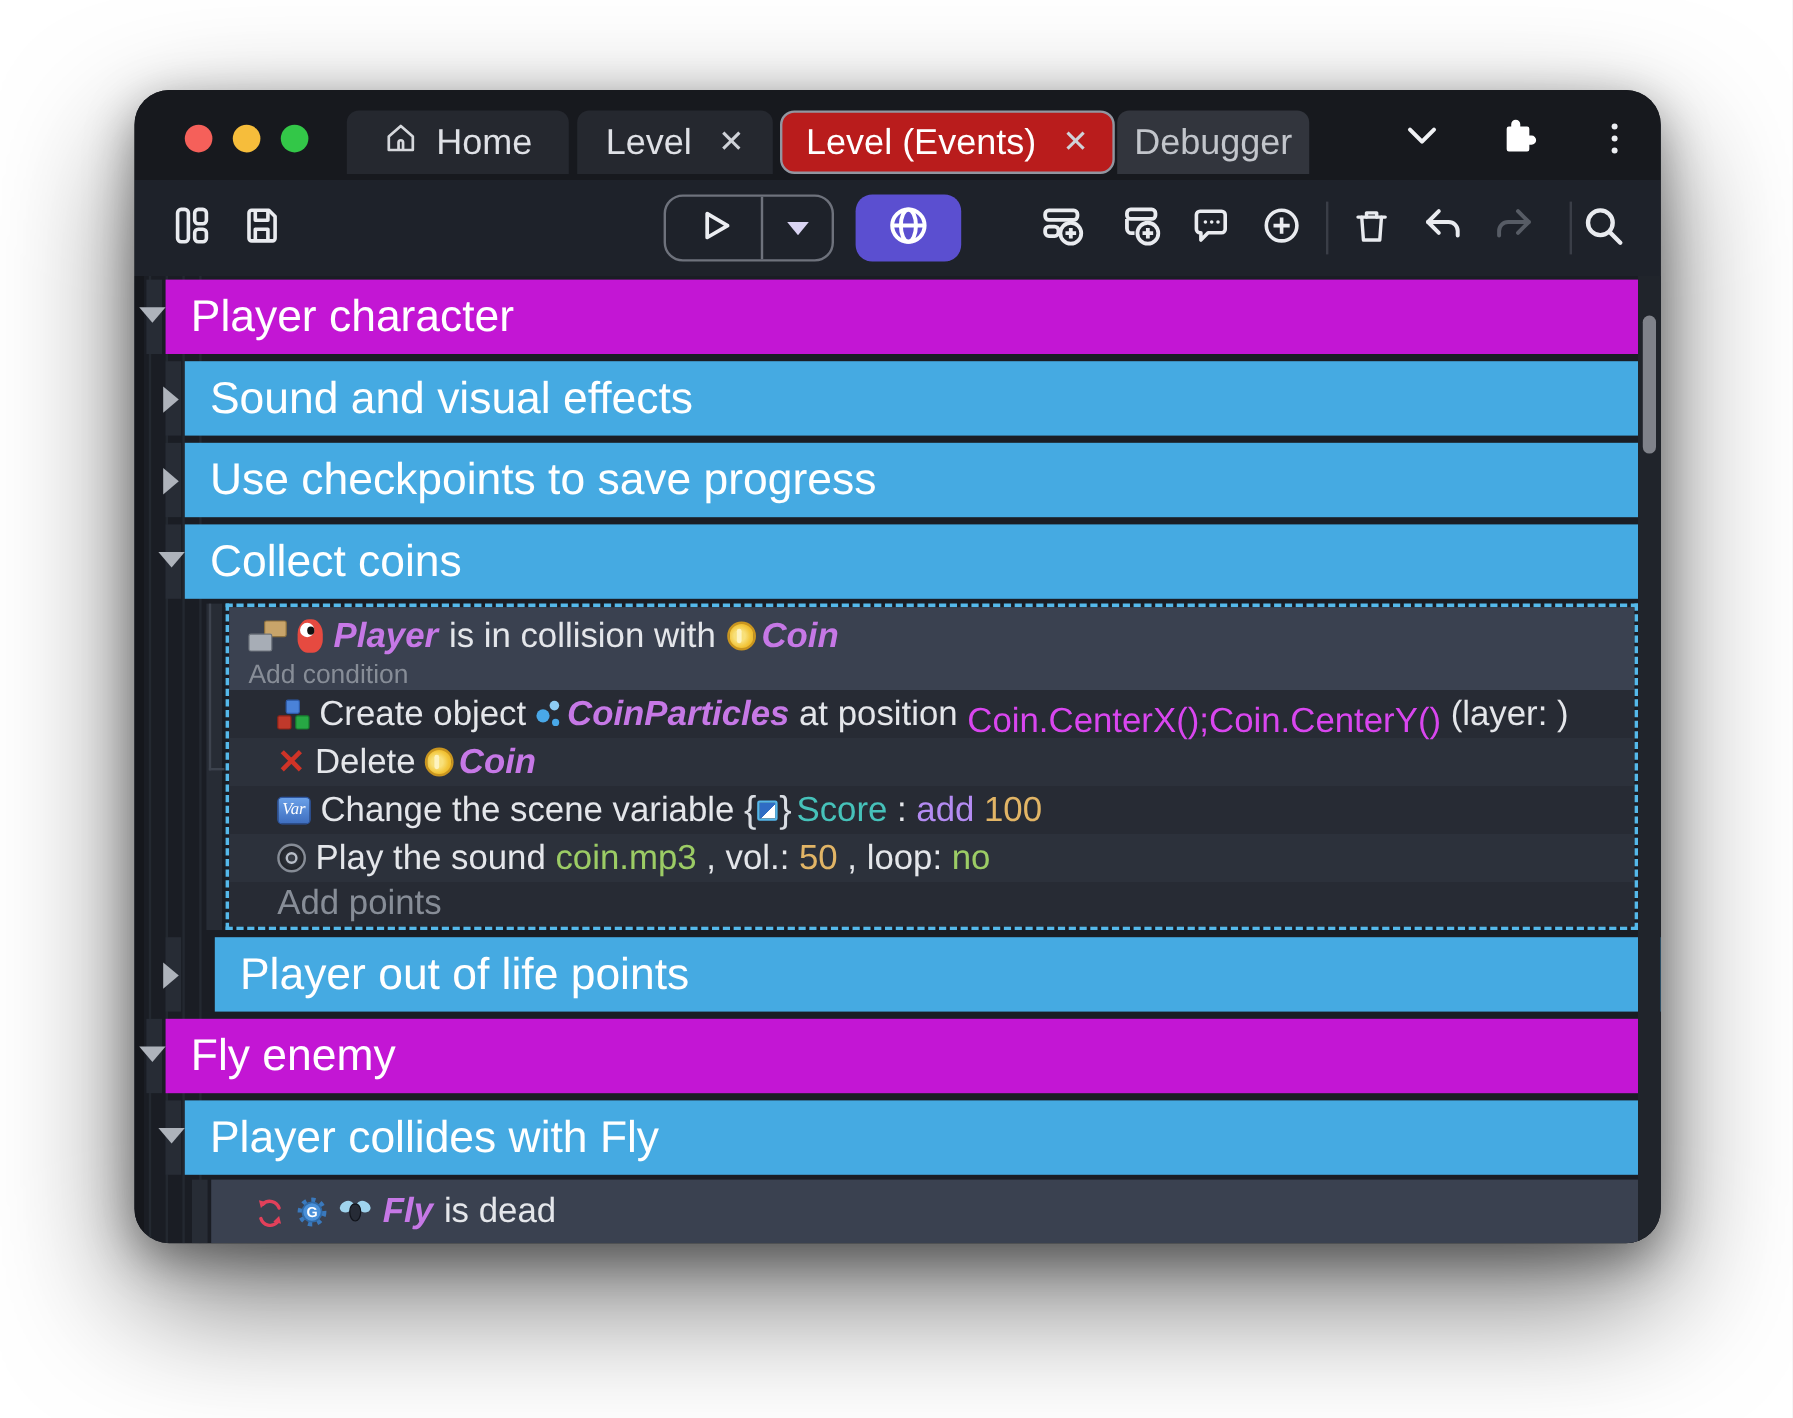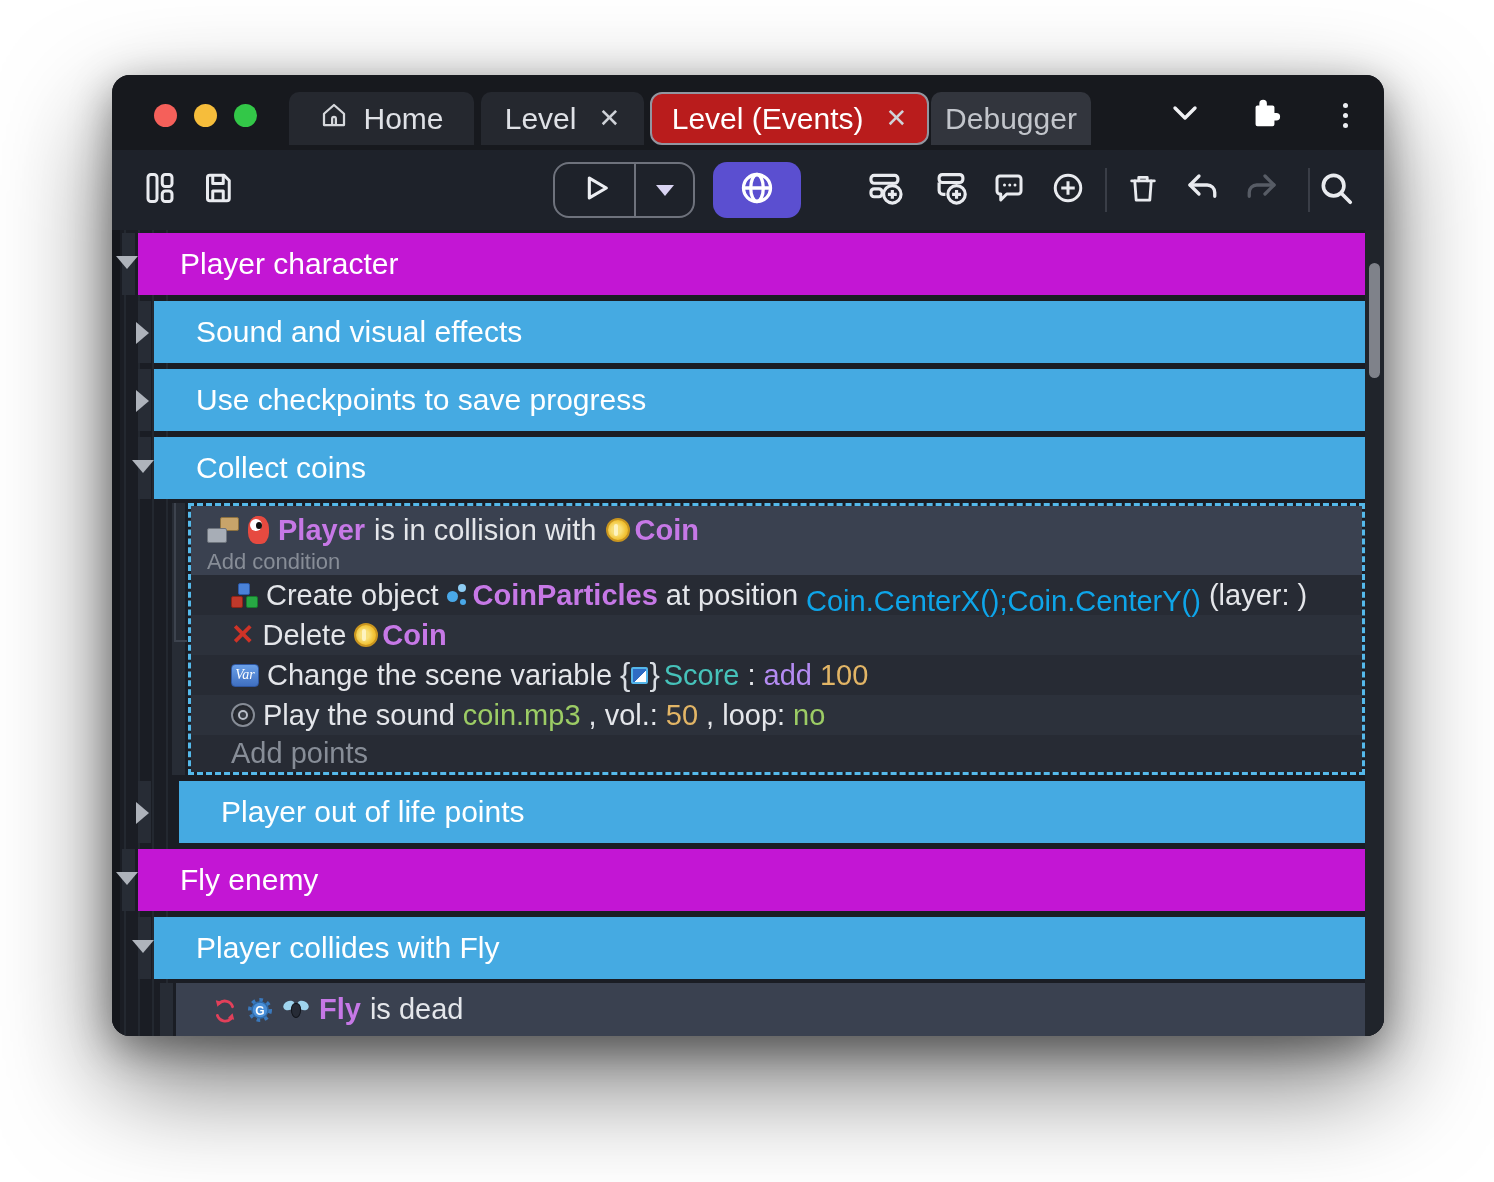--- a/index.html
+++ b/index.html
@@ -1,19 +1,19 @@
 <!DOCTYPE html>
 <html><head>
 <meta charset="utf-8">
 <style>
   * { box-sizing: border-box; margin: 0; padding: 0; }
   html,body { width:1494px; height:1182px; background:#ffffff; font-family:"Liberation Sans", sans-serif; }
   .window {
     position:absolute; left:112px; top:75px; width:1272px; height:961px;
-    background:#1a1d24; border-radius:18px; overflow:hidden;
+    background:#1a1d24; border-radius:29px; overflow:hidden;
     box-shadow:0 45px 110px rgba(0,0,0,0.55), 0 12px 40px rgba(0,0,0,0.38);
   }
   
   .titlebar { position:absolute; left:0; top:0; width:100%; height:75px; background:#17191e; }
   .tl { position:absolute; top:29px; width:23px; height:23px; border-radius:50%; }
   .tl.red { left:42px; background:#f5605a; }
   .tl.yel { left:82px; background:#f6bd3b; }
   .tl.grn { left:122px; background:#33c748; }
   .tab { position:absolute; top:17px; height:53px; display:flex; align-items:center; justify-content:center;
          gap:14px; color:#dfe1e6; font-size:30px; border-radius:10px 10px 0 0; }
@@ -34,41 +34,41 @@
   .playbtn .pleft { width:81px; display:flex; align-items:center; justify-content:center; border-right:2px solid #6e727c; }
   .playbtn .pright { flex:1; display:flex; align-items:center; justify-content:center; }
   .caret-dn-sm { width:0; height:0; border-left:9px solid transparent; border-right:9px solid transparent; border-top:11px solid #d9d4f2; }
   .globebtn { position:absolute; left:601px; top:12px; width:88px; height:56px; background:#5b4fd0; border-radius:14px;
               display:flex; align-items:center; justify-content:center; }
   
   .sheet { position:absolute; left:0; top:155px; width:100%; height:806px; background:#1a1d24; overflow:hidden; }
   .edge { position:absolute; left:0; top:0; bottom:0; width:8px; background:#15171c; }
   .guide { position:absolute; top:0; bottom:0; width:2px; background:#232830; }
   .handle { position:absolute; width:13px; background:#272c35; }
-  .gbar { position:absolute; display:flex; align-items:center; padding-left:42px; height:62px;
-          color:#ffffff; font-size:30px; }
+  .gbar { position:absolute; display:flex; align-items:center; padding-left:21px; height:62px;
+          color:#ffffff; font-size:37px; }
   .gbar.magenta { background:#c316d4; }
   .gbar.blue { background:#45aae2; }
   .caret { position:absolute; width:0; height:0; }
   .caret.open { border-left:11px solid transparent; border-right:11px solid transparent; border-top:13px solid #aeb3bb; }
   .caret.closed { border-top:11px solid transparent; border-bottom:11px solid transparent; border-left:13px solid #aeb3bb; }
   .connector { position:absolute; border-left:2px solid #3d434e; border-bottom:2px solid #3d434e; }
   
   .event { position:absolute; left:76px; top:273px; width:1177px; height:272px; border:3px dashed #55b9ea; }
   .cond { background:#3a4150; height:69px; }
   .cond-line { display:flex; align-items:center; gap:9px; padding:6px 0 0 16px; height:42px;
                font-size:29px; color:#e4e6ea; }
   .addline { font-size:22px; color:#878d97; padding-left:16px; height:27px; display:flex; align-items:center; }
   .acts { height:197px; }
   .arow { height:40px; display:flex; align-items:center; gap:8px; padding-left:40px; font-size:29px; color:#e4e6ea; }
   .arow.dark { background:#272b34; } .arow.lite { background:#2c313b; }
   .addaction { height:37px; background:#272b34; display:flex; align-items:center; padding-left:40px;
                font-size:29px; color:#878d97; }
-  .seg-object { color:#c678e6; font-weight:700; }
-  .seg-expr { color:#0ea5e9;margin-top:12px; }
+  .seg-object { color:#c678e6; font-weight:700;font-style:italic; }
+  .seg-expr { color:#d946ef;margin-top:12px; }
   .seg-value { color:#e2b566; }
   .seg-string { color:#9ccc65; }
   .seg-var { color:#46c2ba; }
   .seg-op { color:#b48bf2; }
   .flyrow { position:absolute; left:64px; top:753px; width:1189px; height:53px; background:#3a4150;
             display:flex; align-items:center; gap:9px; padding-left:36px; font-size:29px; color:#e4e6ea; }
   
   .sb-track { position:absolute; right:0; top:0; width:19px; height:100%; background:#20242b; }
   .sb-thumb { position:absolute; right:4px; top:33px; width:11px; height:115px; background:#7f828a; border-radius:6px; }
   

